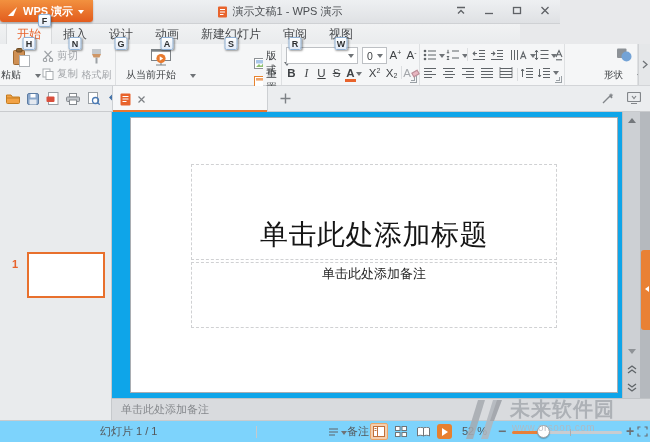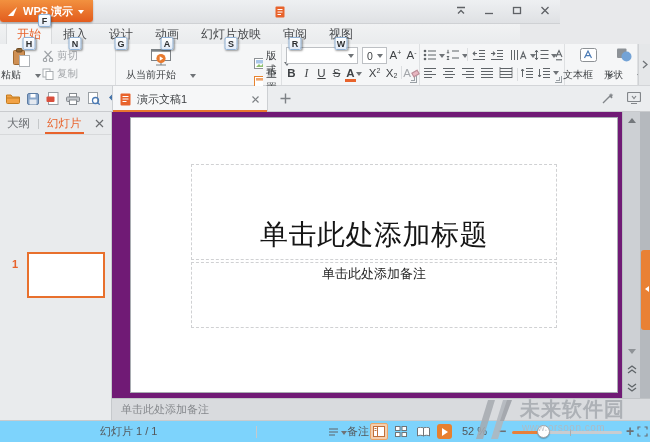--- a/index.html
+++ b/index.html
@@ -67,21 +67,21 @@
 .sb-header{height:23px;border-bottom:1px solid #d7d9db;display:flex;align-items:center;padding:0 7px;gap:7px;font-size:11.5px}
 .sb-outline{color:#6e7175}
 .sb-sep{color:#c2c5c8}
 .sb-slides{color:#e8632c;position:relative;height:100%;display:flex;align-items:center}
 .sb-slides:after{content:"";position:absolute;left:-2px;right:-2px;bottom:0;height:2px;background:#e8632c}
 .sb-close{margin-left:auto}
 .thumb-num{position:absolute;left:12px;top:146px;color:#e8632c;font-weight:bold}
 .thumb{position:absolute;left:27px;top:140px;width:78px;height:46px;background:#fff;border:2px solid #e8702d}
 
 
-.canvas{position:absolute;left:112px;top:112px;width:510px;height:286px;background:#701a75}
+.canvas{position:absolute;left:112px;top:112px;width:510px;height:286px;background:#0ea5e9}
 .slide{position:absolute;left:19px;top:6px;width:486px;height:274px;background:#fff;box-shadow:0 0 0 1px #a9adb2}
 .ph{position:absolute;left:60px;width:366px;border:1px dashed #d0d1d3}
 .ph-title{top:46px;height:96px;display:flex;align-items:flex-end;justify-content:center;padding-bottom:5px}
 .ph-title span{font-family:"Liberation Serif","DejaVu Serif",serif;font-size:28px;color:#151515;letter-spacing:.5px;white-space:nowrap}
 .ph-sub{top:144px;height:66px;display:flex;justify-content:center}
 .ph-sub span{font-family:"Liberation Serif","DejaVu Serif",serif;font-size:13px;color:#1e1e1e;margin-top:2px;white-space:nowrap}
 
 
 .vscroll{position:absolute;left:622px;top:112px;width:18px;height:286px;background:#cdd0d4;border-left:1px solid #bbbec2}
 .vs-btn{position:absolute;left:0;width:17px;height:14px;display:flex;align-items:center;justify-content:center}
@@ -99,21 +99,21 @@
 .vbtn{position:absolute;top:2px;width:18px;height:17px;display:flex;align-items:center;justify-content:center;border:1px solid transparent;border-radius:2px}
 .vbtn.active{background:#f5cfae;border-color:#e8a468}
 .playbtn{position:absolute;top:3px;width:15px;height:15px;background:#e8802f;border-radius:3px;display:flex;align-items:center;justify-content:center}
 .zoom-track{position:absolute;left:512px;top:10px;width:110px;height:3px;background:#c9ccd0;border-radius:2px}
 .zoom-fill{position:absolute;left:512px;top:10px;width:29px;height:3px;background:#e8803a;border-radius:2px}
 .zoom-notch{position:absolute;left:570px;top:8px;width:1px;height:7px;background:#a9adb1}
 .zoom-knob{position:absolute;left:537px;top:4px;width:13px;height:13px;background:#fdfdfd;border:1px solid #9da1a5;border-radius:50%;box-shadow:0 1px 1px rgba(0,0,0,.25)}
 .zmark{position:absolute;top:0;line-height:21px;font-size:14px;color:#6b6f73;font-weight:bold}
 
 
-.watermark{position:absolute;right:6px;bottom:0;width:170px;height:47px;z-index:50;pointer-events:none;opacity:.85}
+.watermark{position:absolute;right:16px;bottom:0;width:170px;height:47px;z-index:50;pointer-events:none;opacity:.85}
 .wm-name{position:absolute;left:46px;top:1px;font-size:20px;font-weight:bold;color:#a6aab0;letter-spacing:1px;white-space:nowrap}
 .wm-url{position:absolute;left:48px;top:27px;font-size:10px;color:#b4b8be;letter-spacing:.5px}
 </style>
 </head>
 <body>
 
 <div class="app">
 
   <div class="titlebar">
     <div class="wps-btn">
@@ -122,20 +122,21 @@
         </svg>
       <span>WPS 演示</span>
       <span class="caret w"></span>
     </div>
     <span class="keytip kt-app">F</span>
     <div class="title-center">
       <svg width="10" height="12">
           <rect x="0.5" y="0.5" width="9" height="11" rx="1" fill="#e8632c"></rect>
           <path d="M2.5 3.5 h5 M2.5 6 h5 M2.5 8.5 h3.5" stroke="#fff" stroke-width="1"></path>
         </svg>
+      <span>演示文稿1 - WPS 演示</span>
     </div>
     <div class="win-controls">
       <div class="win-btn">
           <svg width="12" height="11">
             <path d="M2 2.5 H10 M3 8.5 L6 5.5 L9 8.5" fill="none" stroke="#5f6266" stroke-width="1.3"></path>
           </svg>
         </div>
       <div class="win-btn">
           <svg width="12" height="11">
             <path d="M2 8.5 H10" stroke="#5f6266" stroke-width="1.3"></path>
@@ -165,21 +166,21 @@
       </div>
     <div class="rtab">
         <span>设计</span>
         <span class="keytip">G</span>
       </div>
     <div class="rtab">
         <span>动画</span>
         <span class="keytip">A</span>
       </div>
     <div class="rtab">
-        <span>幻灯片放映</span>
+        <span>新建幻灯片</span>
         <span class="keytip">S</span>
       </div>
     <div class="rtab">
         <span>审阅</span>
         <span class="keytip">R</span>
       </div>
     <div class="rtab">
         <span>视图</span>
         <span class="keytip">W</span>
       </div>
@@ -206,20 +207,30 @@
             <circle cx="9" cy="10" r="1.7" fill="none" stroke="#9da1a5" stroke-width="1.1"></circle>
           </svg>
         <span>剪切</span>
       </div>
       <div class="smallbtn disabled" style="left:42px;top:23px">
         <svg width="12" height="12">
             <rect x="1" y="1" width="7" height="8" fill="#fff" stroke="#a9adb1"></rect>
             <rect x="4" y="3.5" width="7" height="8" fill="#fff" stroke="#a9adb1"></rect>
           </svg>
         <span>复制</span>
+      </div>
+      <div class="bigbtn disabled" style="left:79px;top:1px;width:35px;height:39px">
+        <svg width="15" height="17">
+            <rect x="3" y="1" width="9" height="5" fill="#c5c9cd"></rect>
+            <path d="M3 6 h9 l-1.5 3.5 h-6 Z" fill="#cf9665"></path>
+            <rect x="6.5" y="9.5" width="2" height="6" fill="#9da1a5"></rect>
+          </svg>
+        <span class="lblrow">
+            <span>格式刷</span>
+          </span>
       </div>
     </div>
 
     <div class="rgroup g2">
       <div class="bigbtn" style="left:13px;top:1px;width:64px;height:39px">
         <svg width="24" height="18">
             <rect x="2.5" y="1.5" width="19" height="11" fill="#fff" stroke="#7d8286"></rect>
             <rect x="2.5" y="1.5" width="19" height="2.2" fill="#7d8286"></rect>
             <path d="M12 13 v3.5 M7 17 h10" stroke="#7d8286" stroke-width="1.1"></path>
             <circle cx="12" cy="10.5" r="4.6" fill="#e87a2e"></circle>
@@ -384,30 +395,20 @@
         <svg width="13" height="11">
             <path d="M5 1.5 h7 M5 4.5 h7 M5 7.5 h7 M5 10.5 h7" stroke="#5f6468" stroke-width="1.1"></path>
             <path d="M1.5 2 v8 M0 8 L1.5 10 L3 8" fill="none" stroke="#5f6468" stroke-width="1"></path>
           </svg>
         <span class="caret"></span>
         </div>
       <div class="launcher"></div>
     </div>
 
     <div class="rgroup g5">
-      <div class="bigbtn" style="left:2px;top:1px;width:42px;height:39px">
-        <svg width="17" height="14">
-            <rect x="0.5" y="0.5" width="16" height="13" rx="2" fill="#fff" stroke="#8d9195"></rect>
-            <path d="M4.5 10 L8 3 L11.5 10 M5.8 7.6 h4.4" fill="none" stroke="#4a7ab5" stroke-width="1.2"></path>
-          </svg>
-        <span class="lblrow">
-            <span>文本框</span>
-            <span class="caret"></span>
-          </span>
-      </div>
       <div class="bigbtn" style="left:44px;top:1px;width:29px;height:39px;font-size:9.5px">
         <svg width="16" height="14">
             <rect x="1" y="0.5" width="9.5" height="9.5" rx="1" fill="#8d9297"></rect>
             <circle cx="10.5" cy="8.5" r="5" fill="#74a3d6"></circle>
           </svg>
         <span class="lblrow">
             <span>形状</span>
             <span class="caret"></span>
           </span>
       </div>
@@ -453,21 +454,20 @@
           <path d="M9.5 4.5 H5 a3.5 3.5 0 0 0 0 7 H8" fill="none" stroke="#a9adb1" stroke-width="1.4"></path>
           <path d="M7 1.5 L10 4.5 L7 7.5" fill="none" stroke="#a9adb1" stroke-width="1.4"></path>
         </svg>
       <span class="caret"></span>
     </div>
     <div class="doctab">
       <svg width="11" height="13">
           <rect x="0.5" y="0.5" width="10" height="12" rx="1" fill="#e8632c"></rect>
           <path d="M2.5 3.5 h6 M2.5 6 h6 M2.5 8.5 h4" stroke="#fff" stroke-width="1"></path>
         </svg>
-      <span class="t">演示文稿1</span>
       <svg width="9" height="9">
           <path d="M1.5 1.5 L7.5 7.5 M7.5 1.5 L1.5 7.5" stroke="#7d8185" stroke-width="1.2"></path>
         </svg>
     </div>
     <div class="newtab">
       <svg width="11" height="11">
           <path d="M5.5 0.5 V10.5 M0.5 5.5 H10.5" stroke="#7d8185" stroke-width="1.4"></path>
         </svg>
     </div>
     <div class="docbar-right">
@@ -476,30 +476,20 @@
           <path d="M10 1 l.7 1.5 1.6 .3 -1.2 1.1 .3 1.6 -1.4 -.8 -1.4 .8 .3 -1.6 -1.2 -1.1 1.6 -.3 Z" fill="#82868a"></path>
         </svg>
       <svg width="14" height="12">
           <rect x="0.5" y="0.5" width="13" height="9" rx="1" fill="none" stroke="#82868a" stroke-width="1.2"></rect>
           <path d="M4 11.5 h6 M5 4 L7 6.5 L9 4" fill="none" stroke="#82868a" stroke-width="1.2"></path>
         </svg>
     </div>
   </div>
 
   <div class="sidebar">
-    <div class="sb-header">
-      <span class="sb-outline">大纲</span>
-      <span class="sb-sep">|</span>
-      <span class="sb-slides">幻灯片</span>
-      <span class="sb-close">
-        <svg width="9" height="9">
-            <path d="M1 1 L8 8 M8 1 L1 8" stroke="#6a6d70" stroke-width="1.2"></path>
-          </svg>
-      </span>
-    </div>
     <span class="thumb-num">1</span>
     <div class="thumb"></div>
   </div>
 
   <div class="canvas">
     <div class="slide">
       <div class="ph ph-title">
         <span>单击此处添加标题</span>
       </div>
       <div class="ph ph-sub">

